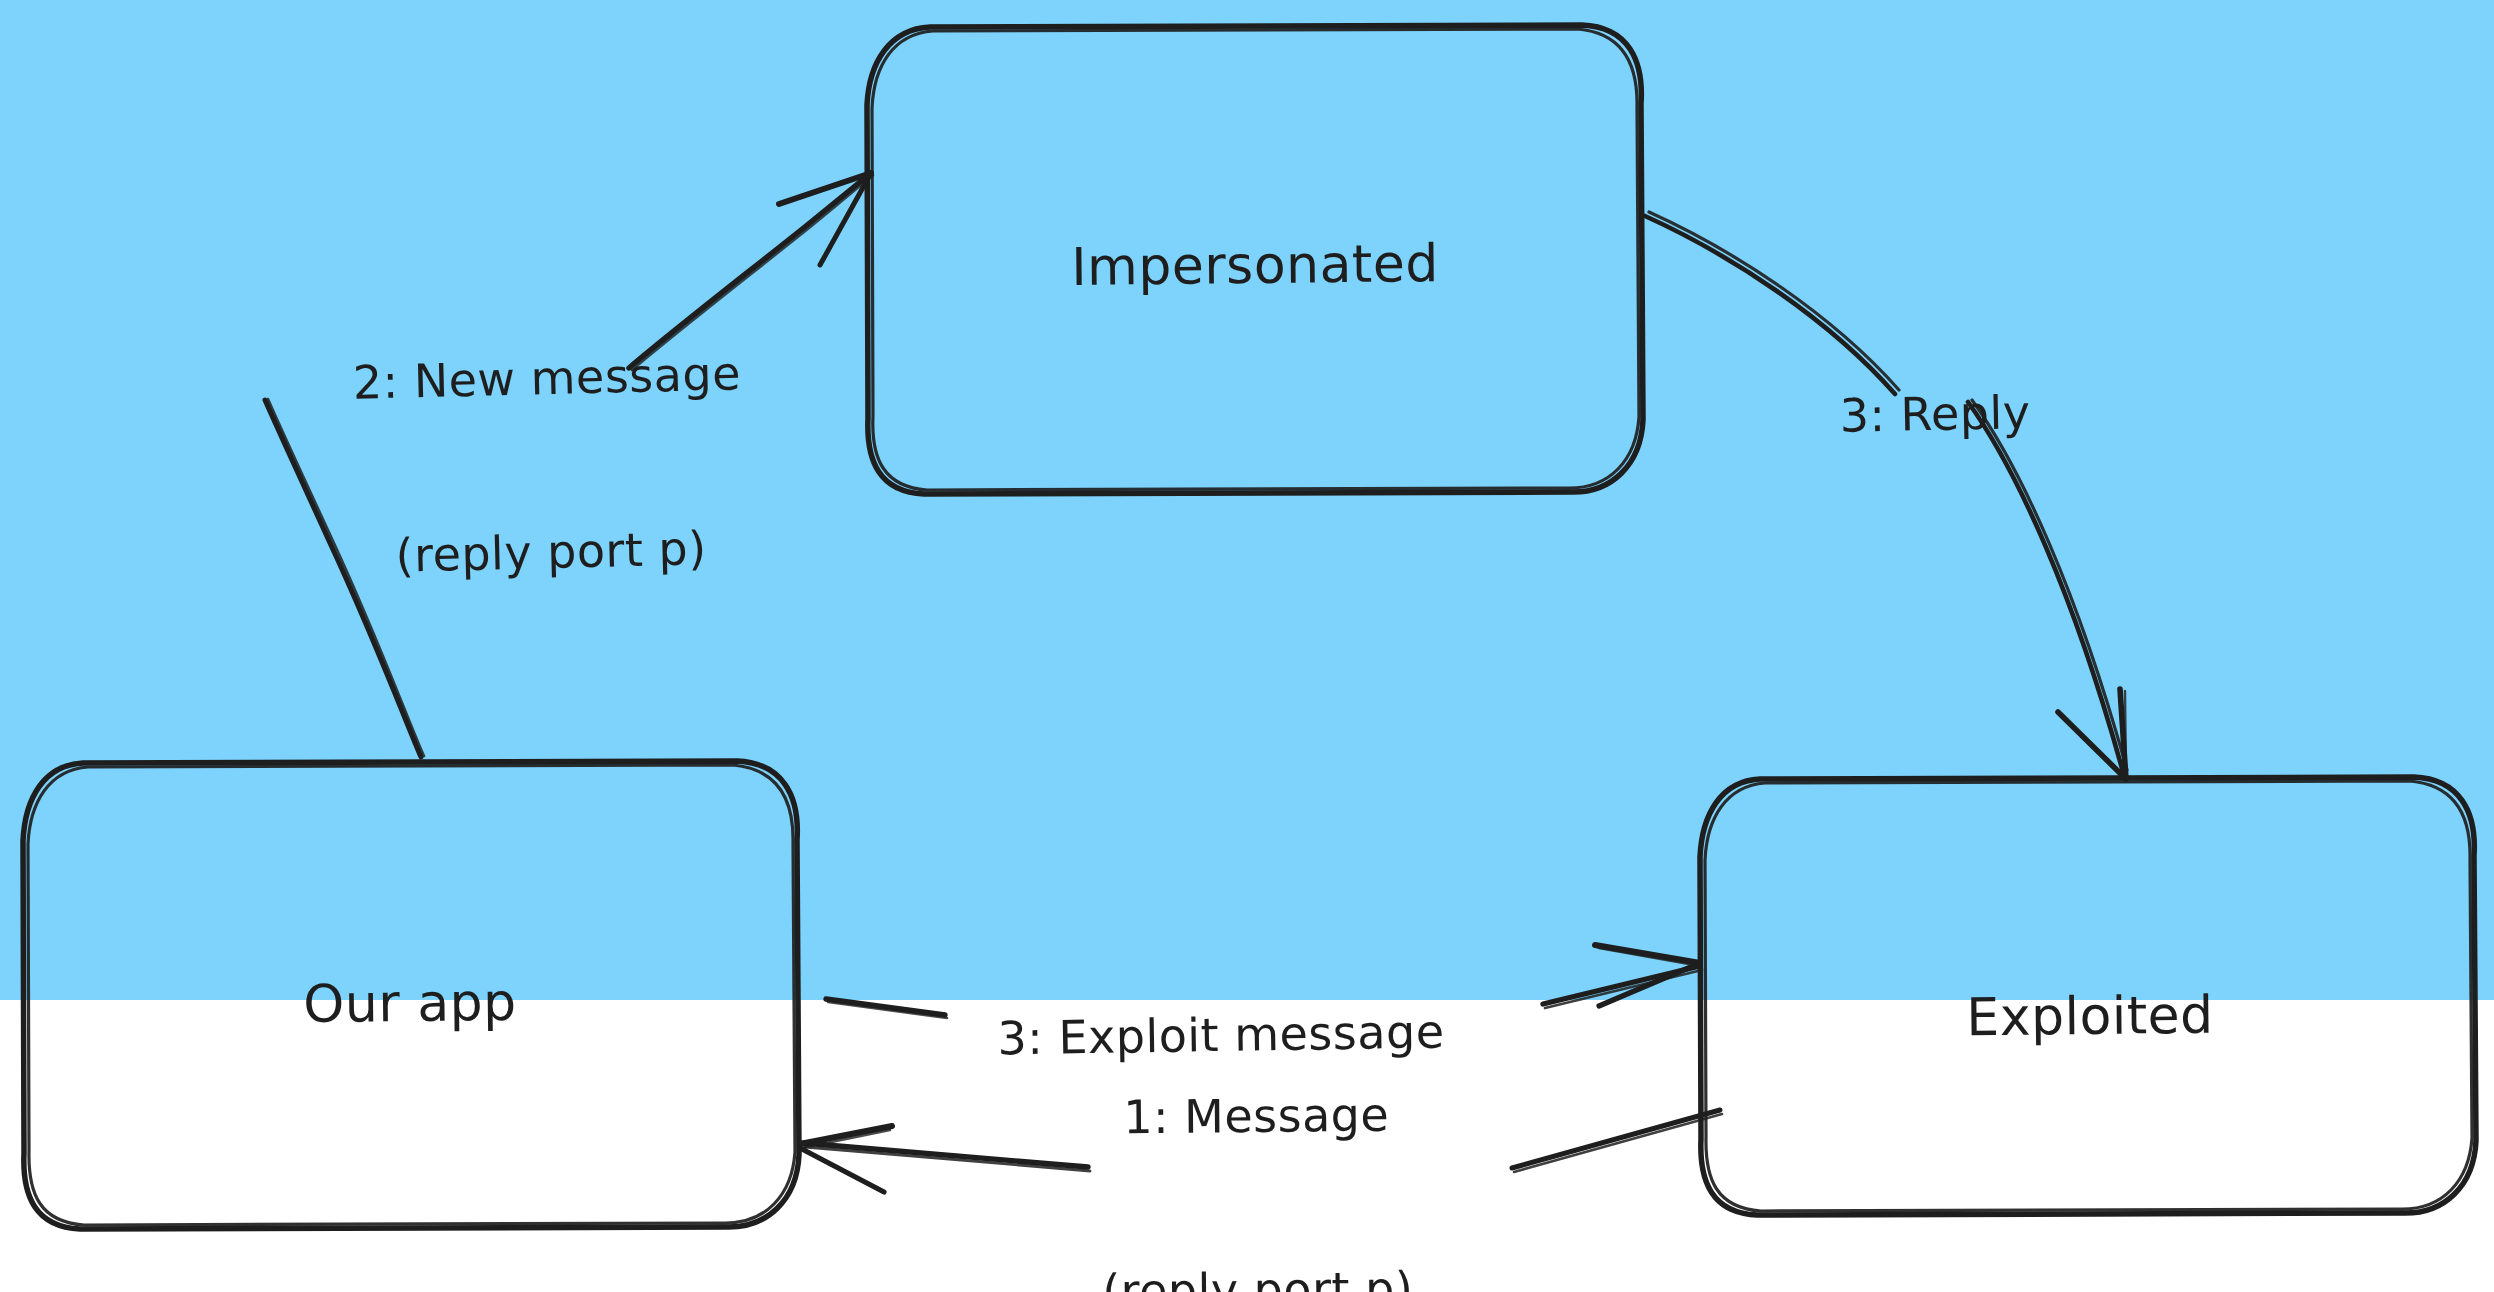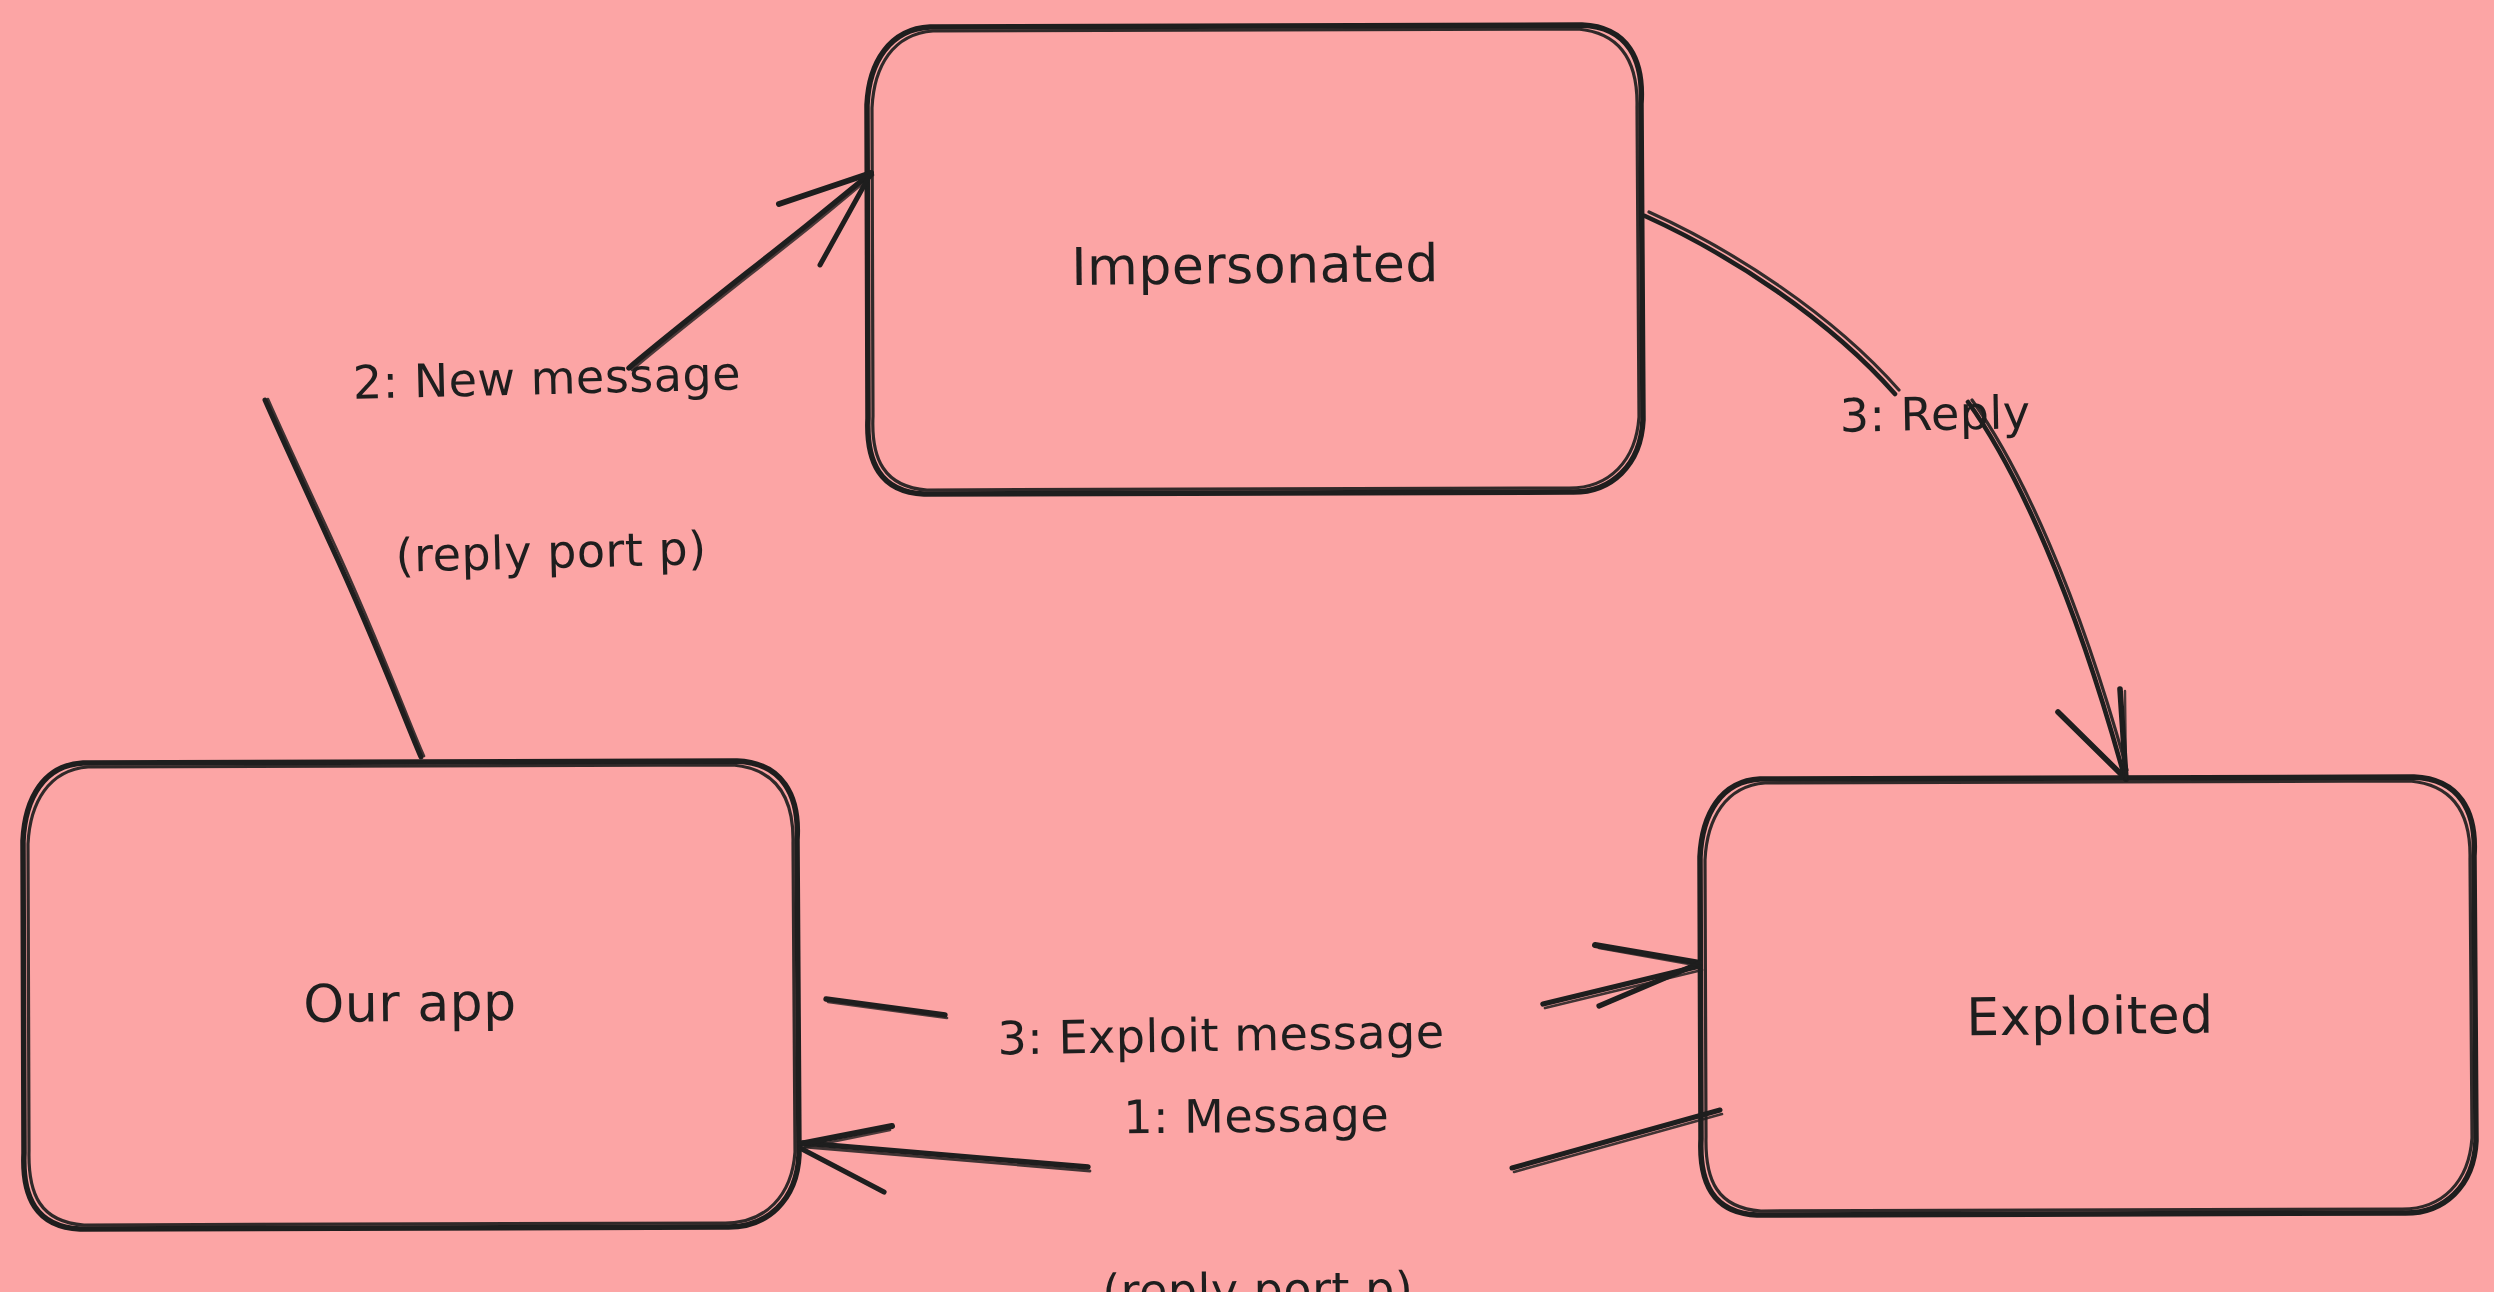--- a/index.html
+++ b/index.html
@@ -10,22 +10,22 @@
   }
   body {
     width: 2494px;
     height: 1292px;
     overflow: hidden;
     font-family: "DejaVu Sans", sans-serif;
   }
   #diagram-root {
     position: relative;
     width: 2494px;
-    height: 1292px;
-    background: #fca5a5;
+    height: 1000px;
+    background: #7dd3fc;
   }
   #diagram-canvas {
     position: absolute;
     top: 0;
     left: 0;
     width: 2494px;
     height: 1292px;
   }
   .node-label,
   .edge-label {

